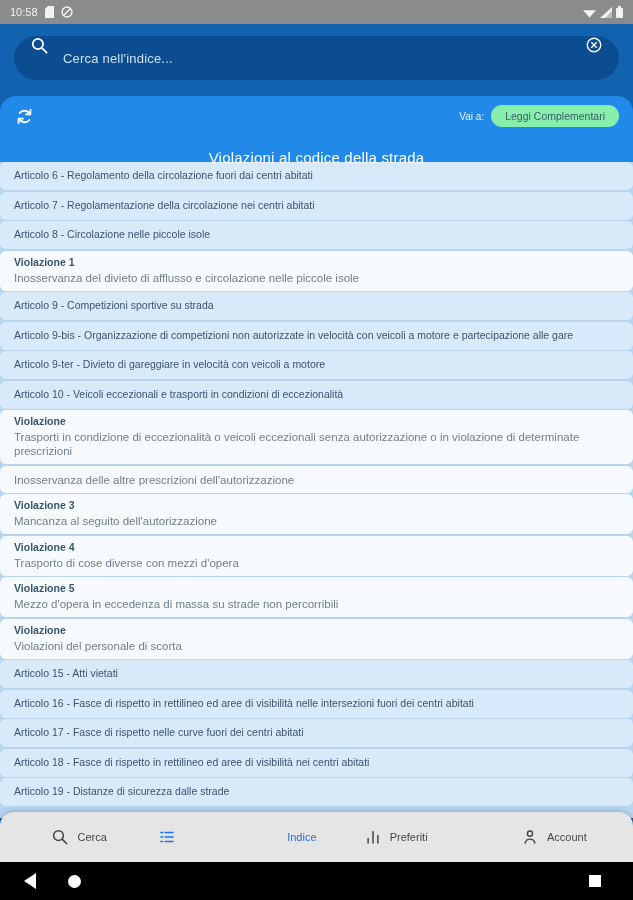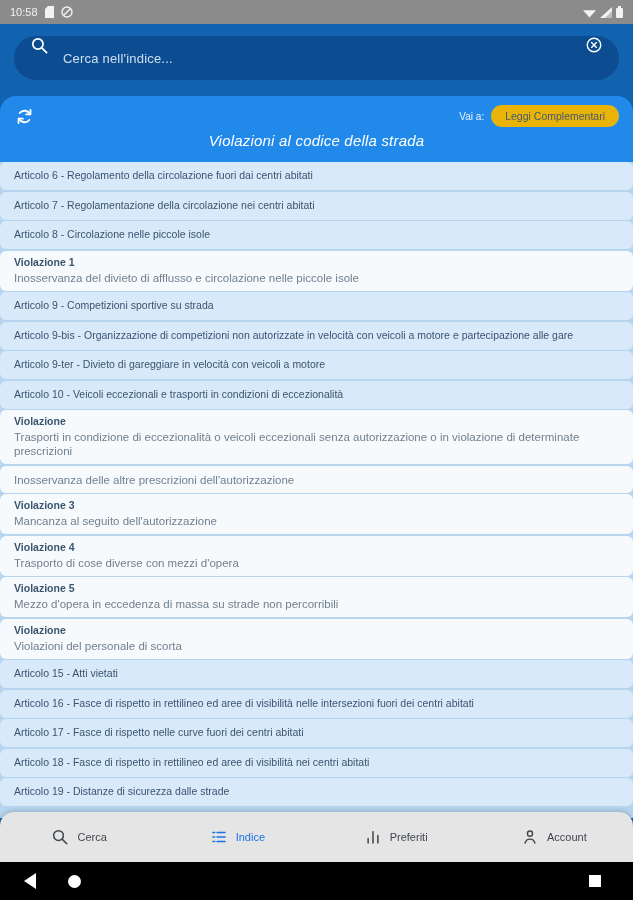--- a/index.html
+++ b/index.html
@@ -19,37 +19,37 @@
   .search-pill input { flex:1; background:transparent; border:none; outline:none; color:#eaf3fb; font-size:13px; margin-left:14px; font-family:"Liberation Sans", sans-serif; letter-spacing:.2px; }
   .search-pill input::placeholder { color:#d7e7f6; opacity:.95; }
   .clear-btn { margin-left:10px; cursor:pointer; display:flex; }
 
   
   .header-panel { background:#2189ea; border-radius:16px 16px 0 0; margin-top:-10px; position:relative; z-index:2; height:66px; padding:9px 14px 0; flex:0 0 auto; }
   .header-top { display:flex; align-items:center; }
   .refresh-btn { display:flex; cursor:pointer; }
   .goto-group { margin-left:auto; display:flex; align-items:center; gap:7px; }
   .goto-label { color:#eaf4fd; font-size:10px; }
-  .goto-pill { background:#eab308; color:#3f5a73; font-size:10.5px; padding:5px 14px; border-radius:14px; cursor:pointer; }
-  .panel-title { text-align:center; color:#ffffff; font-size:15px; font-weight:500; margin-top:5px; letter-spacing:.2px;font-style:italic; }
+  .goto-pill { background:#86efac; color:#3f5a73; font-size:10.5px; padding:5px 14px; border-radius:14px; cursor:pointer; }
+  .panel-title { text-align:center; color:#ffffff; font-size:15px; font-weight:500; margin-top:22px; letter-spacing:.2px; }
 
   
   .index-list { flex:1 1 auto; overflow:hidden; background:#b7d5ef; position:relative; z-index:1; }
   .row { margin-bottom:1.5px; border-radius:6px; cursor:pointer; }
   .row.article { background:#d8e9fa; padding:7px 14px 8px; }
   .row-title { display:block; font-size:10.5px; line-height:13px; color:#3a556e; }
   .row.violation { background:#f7fafd; padding:5px 14px 6px; }
   .v-title { font-weight:600; }
   .v-sub { display:block; font-size:11.5px; line-height:14px; color:#70808e; margin-top:2px; }
 
   
   .bottom-nav { height:50px; margin-top:-6px; background:#e5e5e5; border-radius:14px 14px 0 0; box-shadow:0 -1px 5px rgba(0,0,0,.2); display:flex; align-items:center; position:relative; z-index:3; flex:0 0 auto; }
   .nav-tab { flex:1; display:flex; align-items:center; justify-content:center; gap:8px; color:#40474e; font-size:11px; cursor:pointer; height:100%; }
   .nav-tab svg { display:block; }
-  .nav-tab.active { color:#1a73e8; }
+  .nav-tab.active { color:#1a73e8;justify-content:space-between; }
 
   
   .android-nav { height:38px; background:#000000; display:flex; align-items:center; flex:0 0 auto; }
   .an-back { width:0; height:0; border-top:8px solid transparent; border-bottom:8px solid transparent; border-right:12px solid #ffffff; margin-left:24px; cursor:pointer; }
   .an-home { width:13px; height:13px; border-radius:50%; background:#ffffff; margin-left:32px; cursor:pointer; }
   .an-recents { width:12px; height:12px; background:#ffffff; margin-left:auto; margin-right:32px; cursor:pointer; }
 </style>
 </head>
 <body>
 

